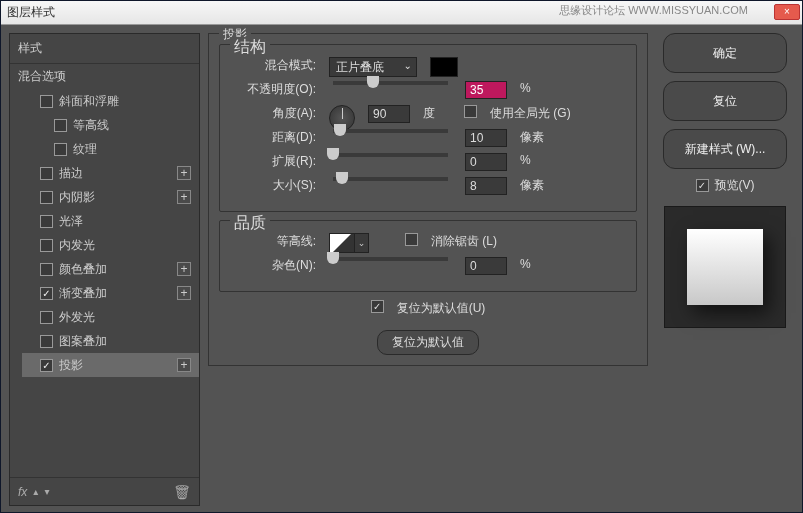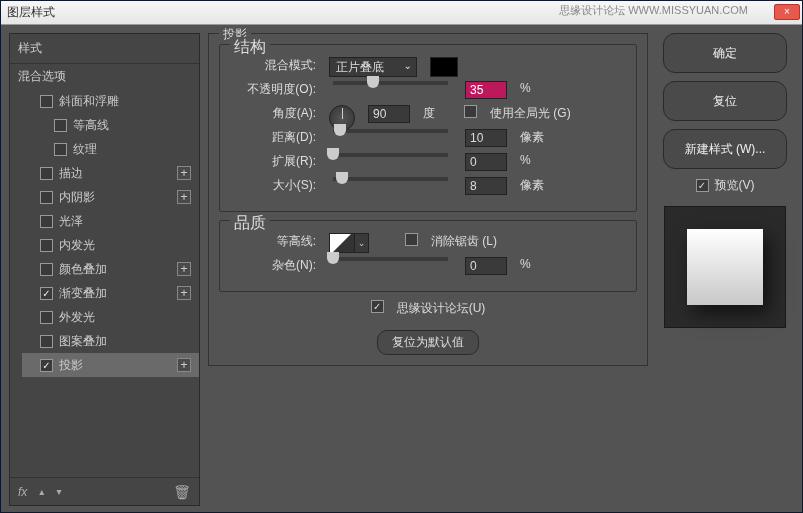--- a/index.html
+++ b/index.html
@@ -12,21 +12,21 @@
   .content { display: flex; height: 489px; padding: 8px; gap: 8px; }
   .sidebar { width: 191px; background: #454545; border: 1px solid #2a2a2a; display: flex; flex-direction: column; }
   .sidebar-header { padding: 6px 8px; color: #ccc; }
   .sidebar-section { padding: 4px 8px; color: #ccc; border-top: 1px solid #333; }
   .style-item { display: flex; align-items: center; height: 24px; padding: 0 8px 0 18px; color: #ccc; position: relative; margin-left: 12px; }
   .style-item.sub { padding-left: 32px; }
   .style-item.selected { background: #6a6a6a; }
   .style-item .chk { width: 13px; height: 13px; border: 1px solid #999; margin-right: 6px; background: #3a3a3a; display:flex; align-items:center; justify-content:center; color:#eee; font-size:10px;}
   .style-item .chk.checked::before { content:"✓"; }
   .style-item .plusbtn { position: absolute; right: 8px; width: 14px; height: 14px; border: 1px solid #888; display: flex; align-items: center; justify-content: center; color: #ccc; background:#4a4a4a;}
-  .sidebar-footer { margin-top: auto; height: 28px; border-top: 1px solid #333; display: flex; align-items: center; padding: 0 8px; color: #aaa; gap:12px; }
+  .sidebar-footer { margin-top: auto; height: 28px; border-top: 1px solid #333; display: flex; align-items: center; padding: 0 8px; color: #aaa; gap:6px; }
   .sidebar-footer .spacer { flex:1; }
   .fxicon { font-style: italic; }
   .arrow { font-size:10px; }
   .trash { margin-left:auto; font-size:14px; }
   .main { flex: 1; position: relative; }
   .fieldset { border: 1px solid #333; border-radius: 2px; margin: 0 0 8px 0; padding: 12px 10px 10px 10px; position: relative; }
   .fieldset .legend { position: absolute; top: -8px; left: 10px; background: #535353; padding: 0 4px; color: #ddd; font-size: 16px; }
   .outer-fieldset { border: 1px solid #333; padding: 10px; position: relative; }
   .outer-label { position:absolute; top:-8px; left:10px; background:#535353; color:#ddd; padding:0 4px;}
   .row { display: flex; align-items: flex-start; height: 24px; color: #ddd; gap: 13px; }
@@ -213,21 +213,21 @@
             <div class="slider">
                 <div class="thumb" style="left:0%"></div>
               </div>
             <div class="numbox">0</div>
             <span class="unit">%</span>
           </div>
         </div>
 
         <div class="row" style="justify-content:center">
           <span class="chkbox checked"></span>
-          <span>思缘设计论坛(U)</span>
+          <span>复位为默认值(U)</span>
         </div>
 
         <div class="btnrow">
           <div class="stdbtn">复位为默认值</div>
         </div>
       </div>
     </div>
 
     <div class="rightcol">
       <div class="pillbtn">确定</div>

